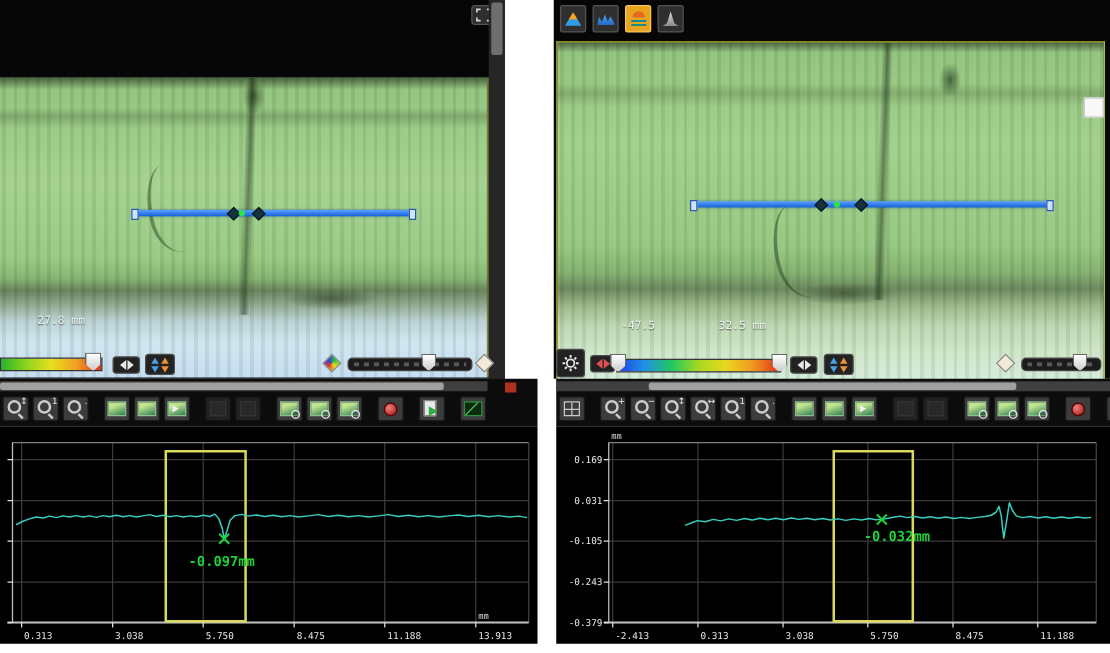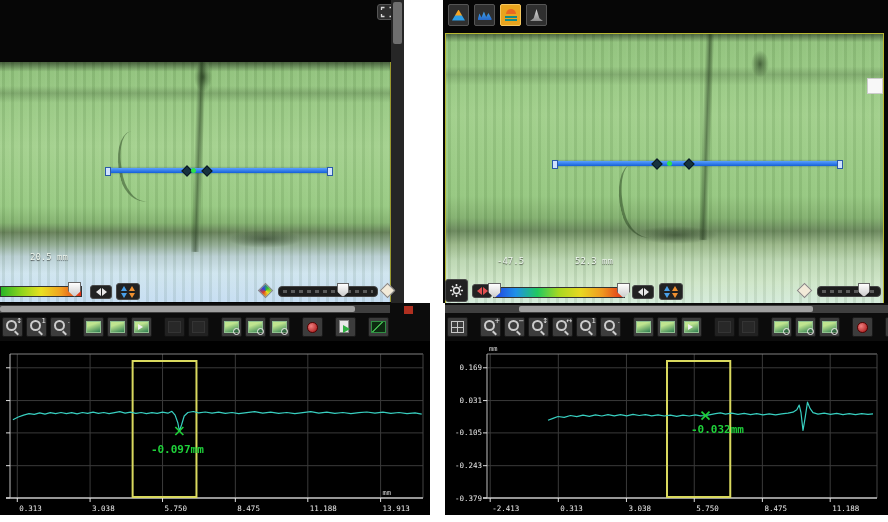--- a/index.html
+++ b/index.html
@@ -120,21 +120,21 @@
         <path d="M1.5 4V1.5H4.5"></path>
             <path d="M9.5 1.5H12.5V4"></path>
             <path d="M12.5 8V10.5H9.5"></path>
             <path d="M4.5 10.5H1.5V8"></path>
           </g>
         </svg>
     </button>
     <div class="vscroll">
         <div class="vthumb"></div>
       </div>
-    <span class="scale-label" style="left:30px;top:252px">20.5 mm</span>
+    <span class="scale-label" style="left:30px;top:252px">27.8 mm</span>
     <div class="grad" id="grad-l"></div>
     <div class="pent" style="left:68px;top:282px"></div>
     <button class="sbtn" style="left:90px;top:285px;width:22px;height:14px">
       <i class="tri-l"></i>
         <i class="tri-r"></i>
       </button>
     <button class="sbtn dots" style="left:116px;top:283px;width:24px;height:17px">
       <i class="up"></i>
         <i class="up o"></i>
         <i class="dn"></i>
@@ -179,21 +179,21 @@
         <g stroke="#e8e8e8" stroke-width="1.6">
           <path d="M7.5 1v2.2M7.5 11.8V14M1 7.5h2.2M11.8 7.5H14M3 3l1.5 1.5M10.5 10.5L12 12M12 3l-1.5 1.5M4.5 10.5L3 12"></path>
         </g>
         </svg>
     </button>
     <button class="sbtn red" style="left:29px;top:284px;width:20px;height:14px">
       <i class="tri-l"></i>
         <i class="tri-r"></i>
       </button>
     <span class="scale-label" style="left:54px;top:256px">-47.5</span>
-    <span class="scale-label" style="left:132px;top:256px">52.3 mm</span>
+    <span class="scale-label" style="left:132px;top:256px">32.5 mm</span>
     <div class="grad" id="grad-r"></div>
     <div class="pent" style="left:45px;top:283px"></div>
     <div class="pent" style="left:174px;top:283px"></div>
     <button class="sbtn" style="left:189px;top:285px;width:22px;height:14px">
       <i class="tri-l"></i>
         <i class="tri-r"></i>
       </button>
     <button class="sbtn dots" style="left:216px;top:283px;width:24px;height:17px">
       <i class="up"></i>
         <i class="up o"></i>

